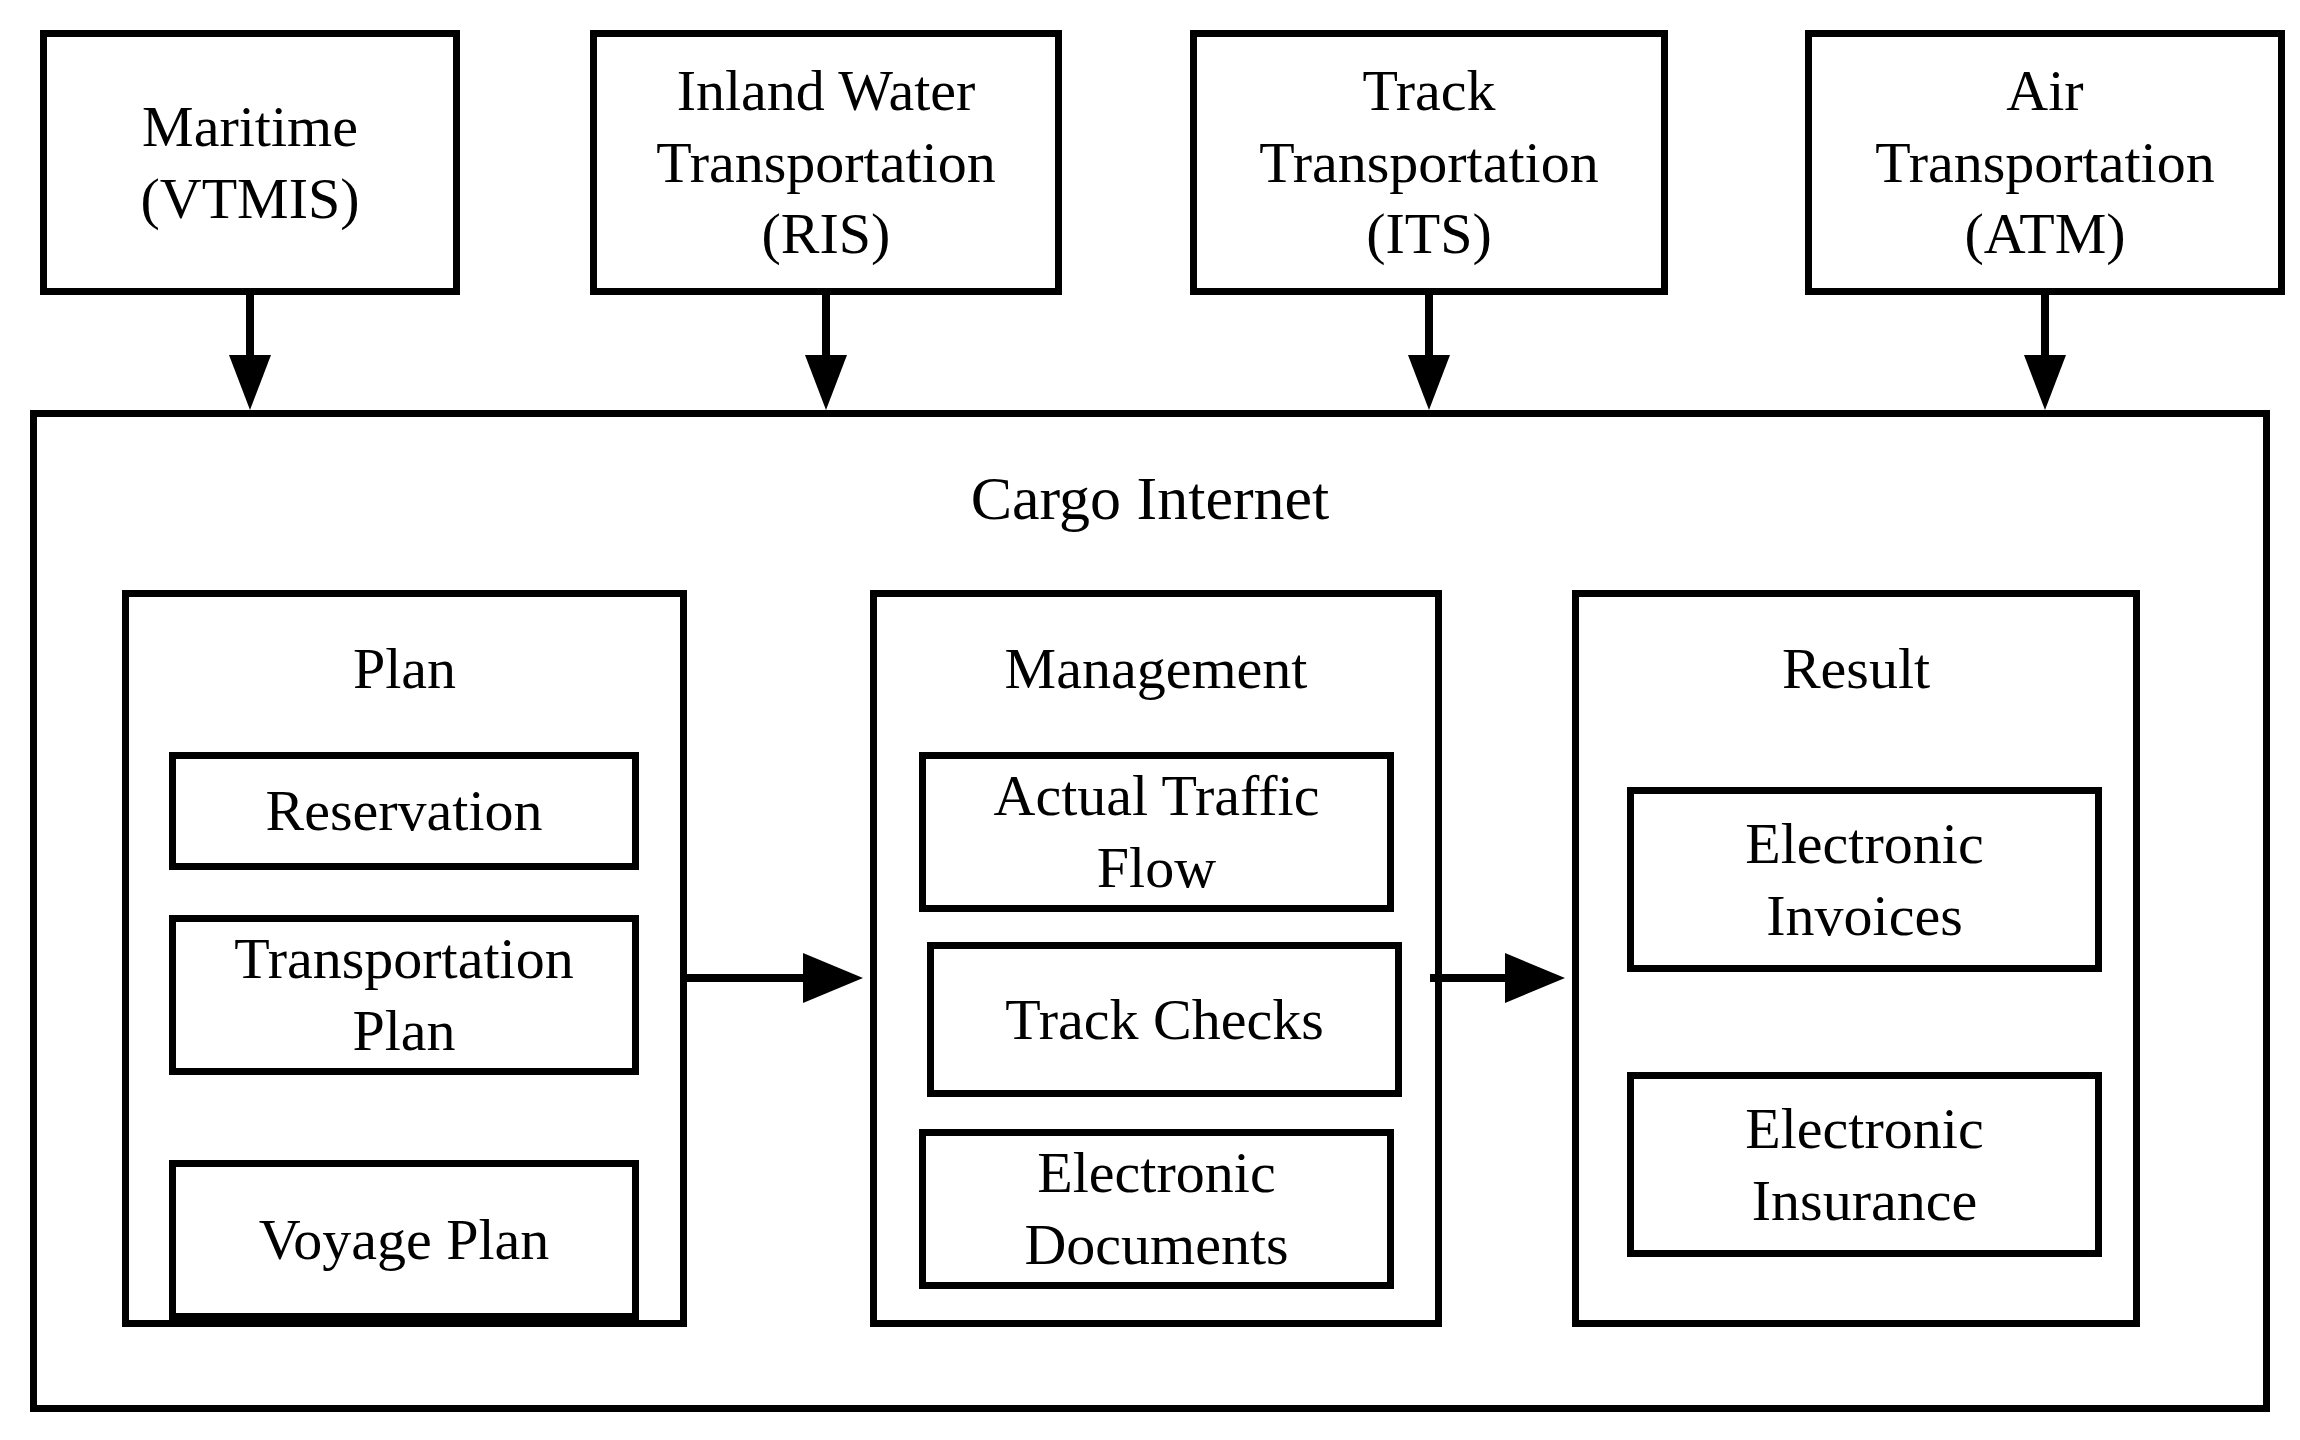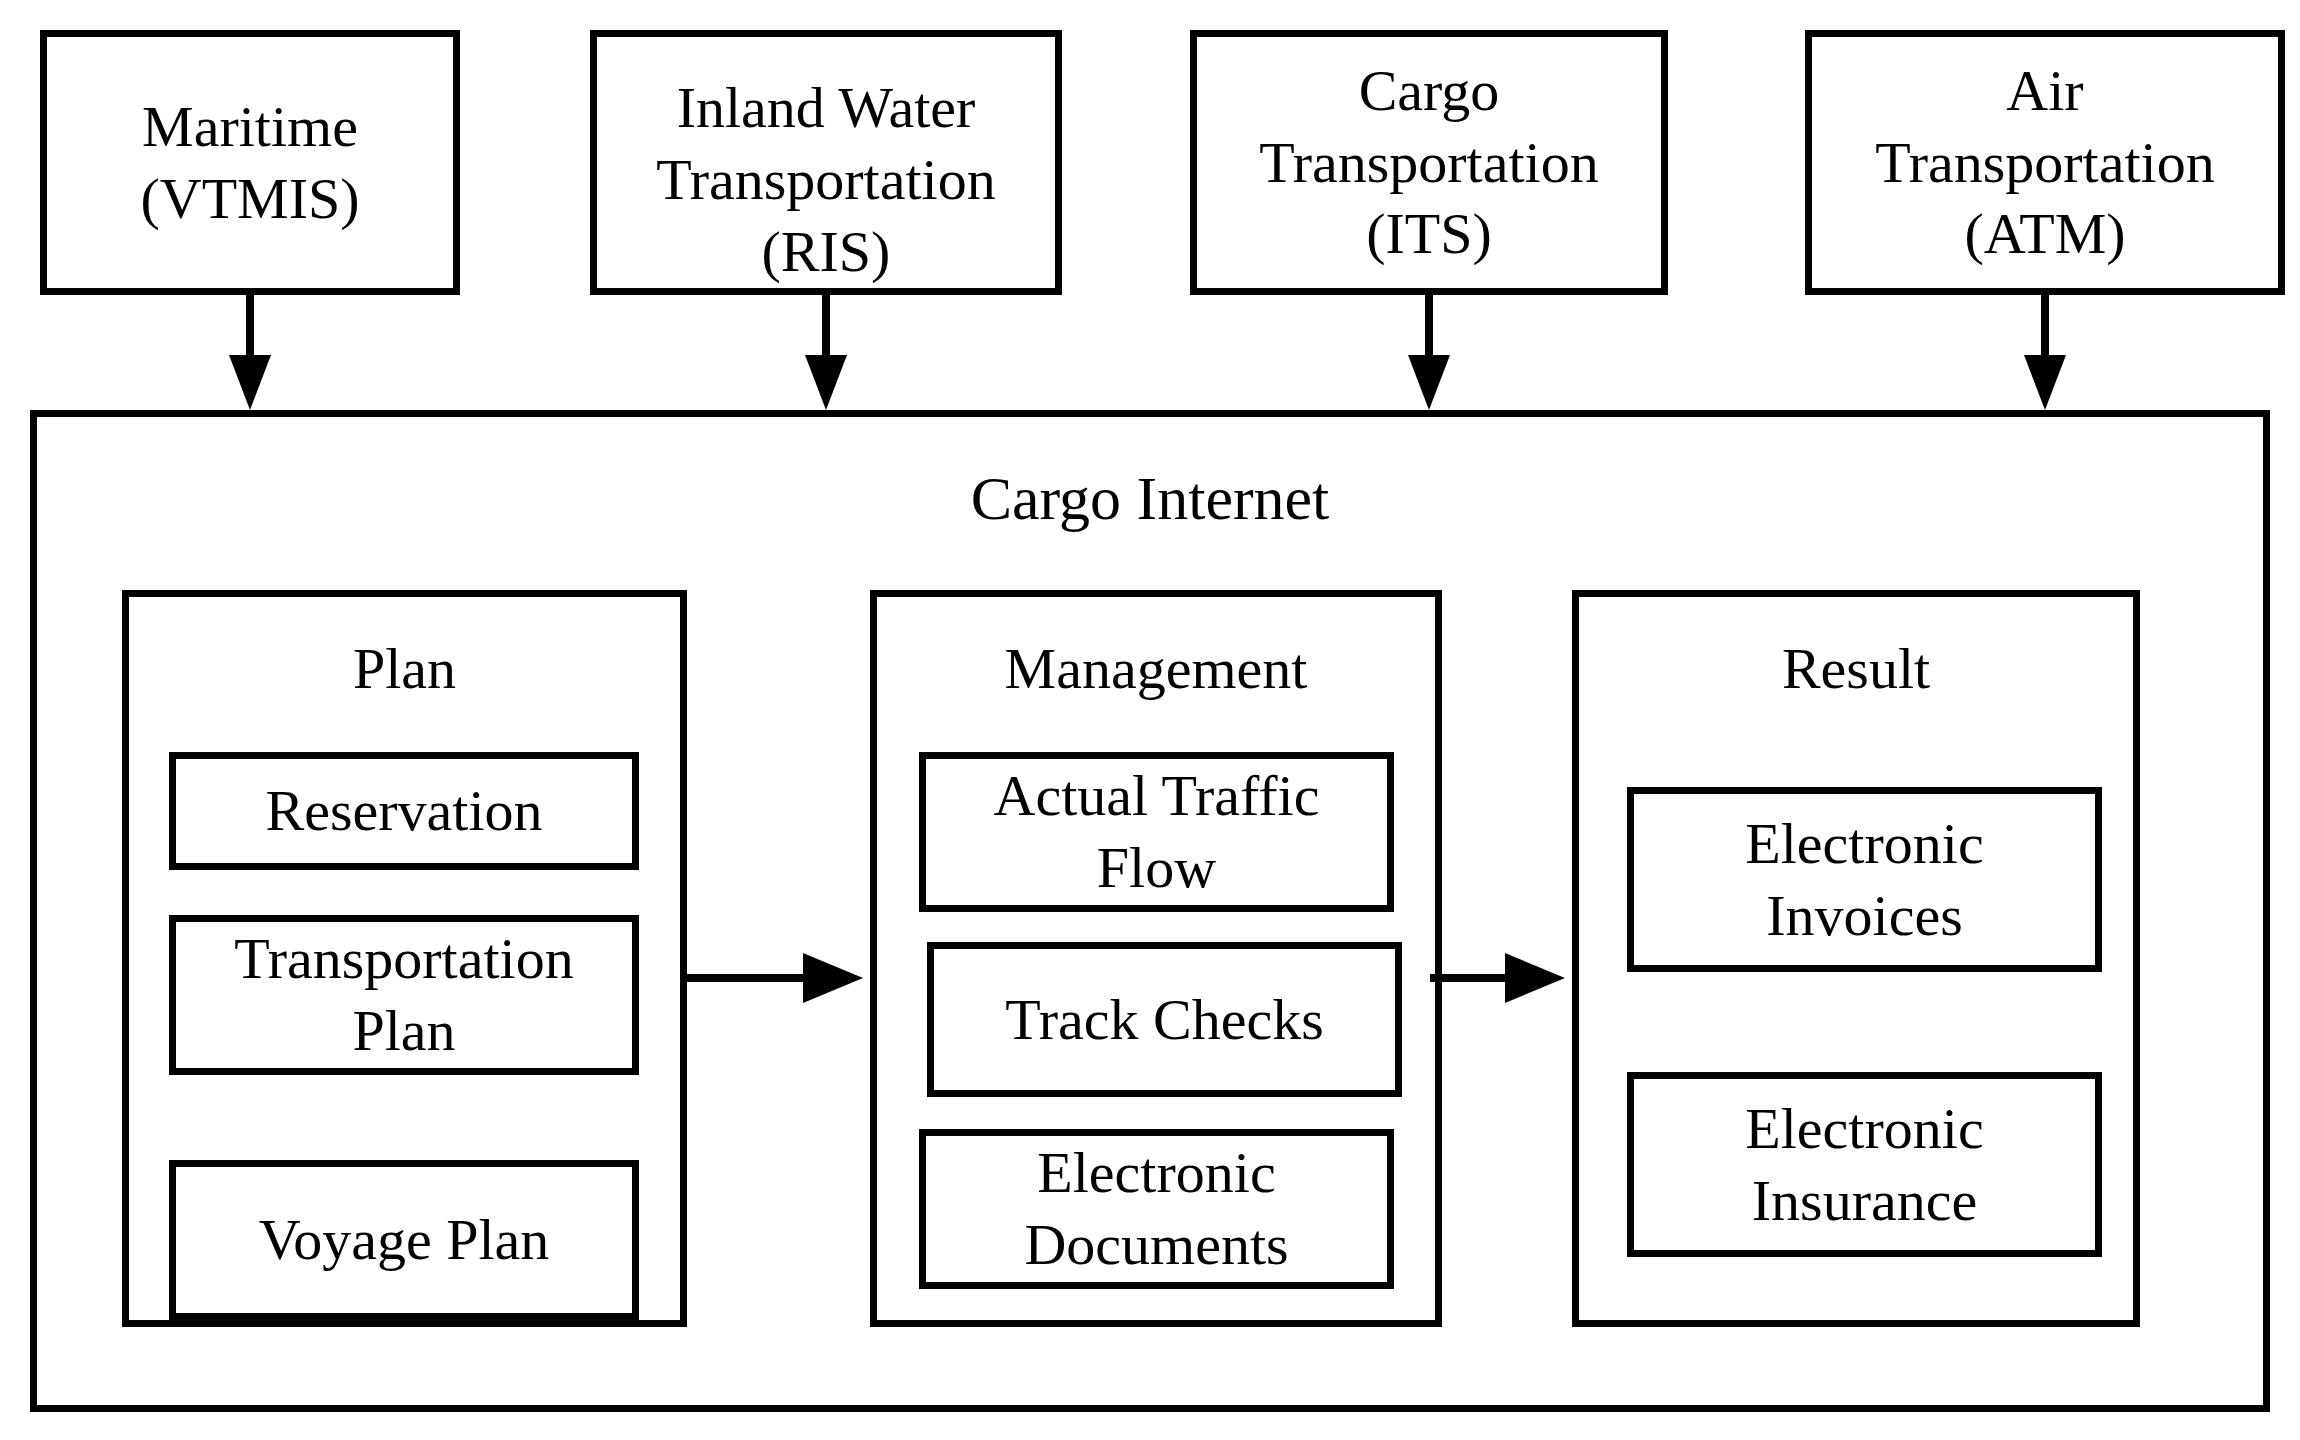--- a/index.html
+++ b/index.html
@@ -23,21 +23,21 @@
     text-align: center;
   }
   .label {
     white-space: pre-line;
     font-size: 58px;
     line-height: 1.24;
   }
   
   .src { top: 30px; height: 265px; }
   .src-1 { left: 40px;   width: 420px; }
-  .src-2 { left: 590px;  width: 472px; align-items: flex-end; }
+  .src-2 { left: 590px;  width: 472px; }
   .src-3 { left: 1190px; width: 478px; }
   .src-4 { left: 1805px; width: 480px; }
   
   .varrow { position: absolute; top: 295px; width: 42px; height: 115px; }
   .va-1 { left: 229px; }
   .va-2 { left: 805px; }
   .va-3 { left: 1408px; }
   .va-4 { left: 2024px; }
   .varrow .stem {
     position: absolute; left: 17px; top: 0; width: 8px; height: 62px; background: #000000;
@@ -108,21 +108,21 @@
   <div class="box src src-1">
     <span class="label">Maritime
 (VTMIS)</span>
   </div>
   <div class="box src src-2">
     <span class="label">Inland Water
 Transportation
 (RIS)</span>
   </div>
   <div class="box src src-3">
-    <span class="label">Cargo
+    <span class="label">Track
 Transportation
 (ITS)</span>
   </div>
   <div class="box src src-4">
     <span class="label">Air
 Transportation
 (ATM)</span>
   </div>
 
   <div class="varrow va-1">

